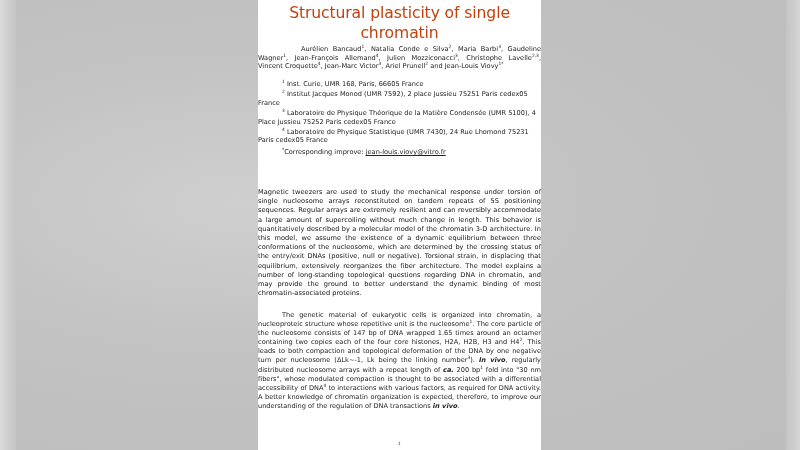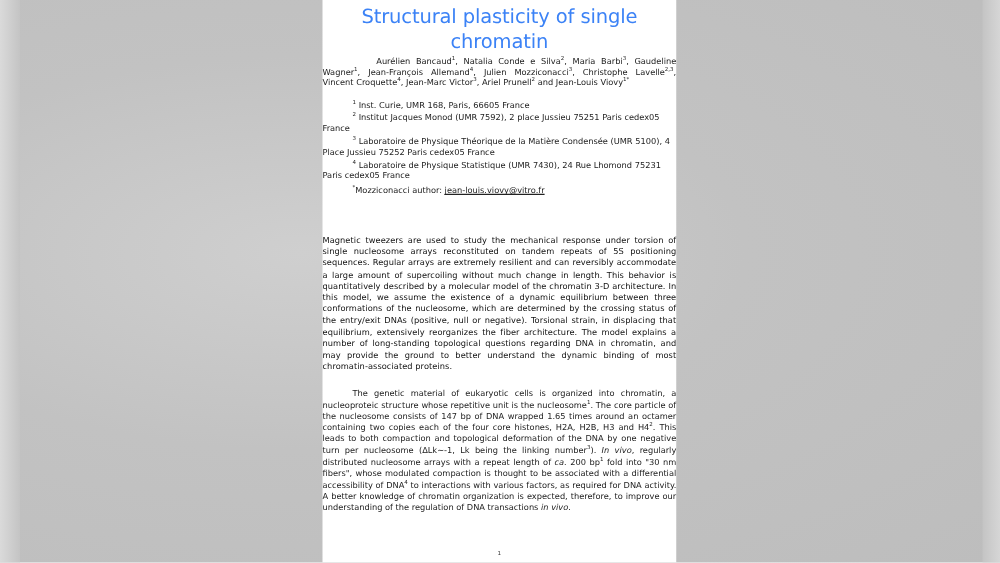--- a/index.html
+++ b/index.html
@@ -34,21 +34,21 @@
       padding: 0 0 0 0;
     }
     .title {
       position: absolute;
       left: 0; right: 0;
       top: 3px;
       text-align: center;
       font-family: "DejaVu Sans", sans-serif;
       font-size: 15.6px;
       line-height: 20px;
-      color: #3b82f6;
+      color: #c2410c;
       letter-spacing: -0.1px;
       margin-left: -6px; margin-right: -6px;
     }
     .authors {
       position: absolute;
       left: 0; right: 0;
       top: 45px;
       font-size: 6.6px;
       line-height: 8.6px;
       text-align: justify;
@@ -99,21 +99,21 @@
     }
     .body-text p { margin: 0; text-indent: 24px; }
     .page-number {
       position: absolute;
       left: 0; right: 0;
       top: 441px;
       text-align: center;
       font-size: 4.5px;
       color: #333;
     }
-    em { font-style: italic; }
+    em { font-style: italic; font-weight: bold; }
   </style>
 </head>
 <body>
 
 <div class="bg-left-edge"></div>
 <div class="bg-right-edge"></div>
 
 <div class="page">
 
   <div class="title">
@@ -125,21 +125,21 @@
   </div>
 
   <div class="affils">
     <p class="affil"><sup>1</sup> <span>Inst. Curie, UMR 168, Paris, 66605 France</span></p>
     <p class="affil"><sup>2</sup> <span>Institut Jacques Monod (UMR 7592), 2 place Jussieu 75251 Paris cedex05 France</span></p>
     <p class="affil"><sup>3</sup> <span>Laboratoire de Physique Théorique de la Matière Condensée (UMR 5100), 4 Place Jussieu 75252 Paris cedex05 France</span></p>
     <p class="affil"><sup>4</sup> <span>Laboratoire de Physique Statistique (UMR 7430), 24 Rue Lhomond 75231 Paris cedex05 France</span></p>
   </div>
 
   <div class="corresponding">
-    <sup>*</sup><span>Mozziconacci author: </span><a class="email-link">jean-louis.viovy@vitro.fr</a>
+    <sup>*</sup><span>Corresponding improve: </span><a class="email-link">jean-louis.viovy@vitro.fr</a>
   </div>
 
   <div class="abstract">Magnetic tweezers are used to study the mechanical response under torsion of single nucleosome arrays reconstituted on tandem repeats of 5S positioning sequences. Regular arrays are extremely resilient and can reversibly accommodate a large amount of supercoiling without much change in length. This behavior is quantitatively described by a molecular model of the chromatin 3-D architecture. In this model, we assume the existence of a dynamic equilibrium between three conformations of the nucleosome, which are determined by the crossing status of the entry/exit DNAs (positive, null or negative). Torsional strain, in displacing that equilibrium, extensively reorganizes the fiber architecture. The model explains a number of long-standing topological questions regarding DNA in chromatin, and may provide the ground to better understand the dynamic binding of most chromatin-associated proteins.</div>
 
   <div class="body-text">
     <p><span>The genetic material of eukaryotic cells is organized into chromatin, a nucleoproteic structure whose repetitive unit is the nucleosome</span><sup>1</sup><span>. The core particle of the nucleosome consists of 147 bp of DNA wrapped 1.65 times around an octamer containing two copies each of the four core histones, H2A, H2B, H3 and H4</span><sup>2</sup><span>. This leads to both compaction and topological deformation of the DNA by one negative turn per nucleosome (ΔLk~-1, Lk being the linking number</span><sup>3</sup><span>). </span><em>In vivo</em><span>, regularly distributed nucleosome arrays with a repeat length of </span><em>ca.</em><span> 200 bp</span><sup>1</sup><span> fold into "30 nm fibers", whose modulated compaction is thought to be associated with a differential accessibility of DNA</span><sup>4</sup><span> to interactions with various factors, as required for DNA activity. A better knowledge of chromatin organization is expected, therefore, to improve our understanding of the regulation of DNA transactions </span><em>in vivo</em><span>.</span></p>
   </div>
 
   <div class="page-number">1</div>
 </div>

